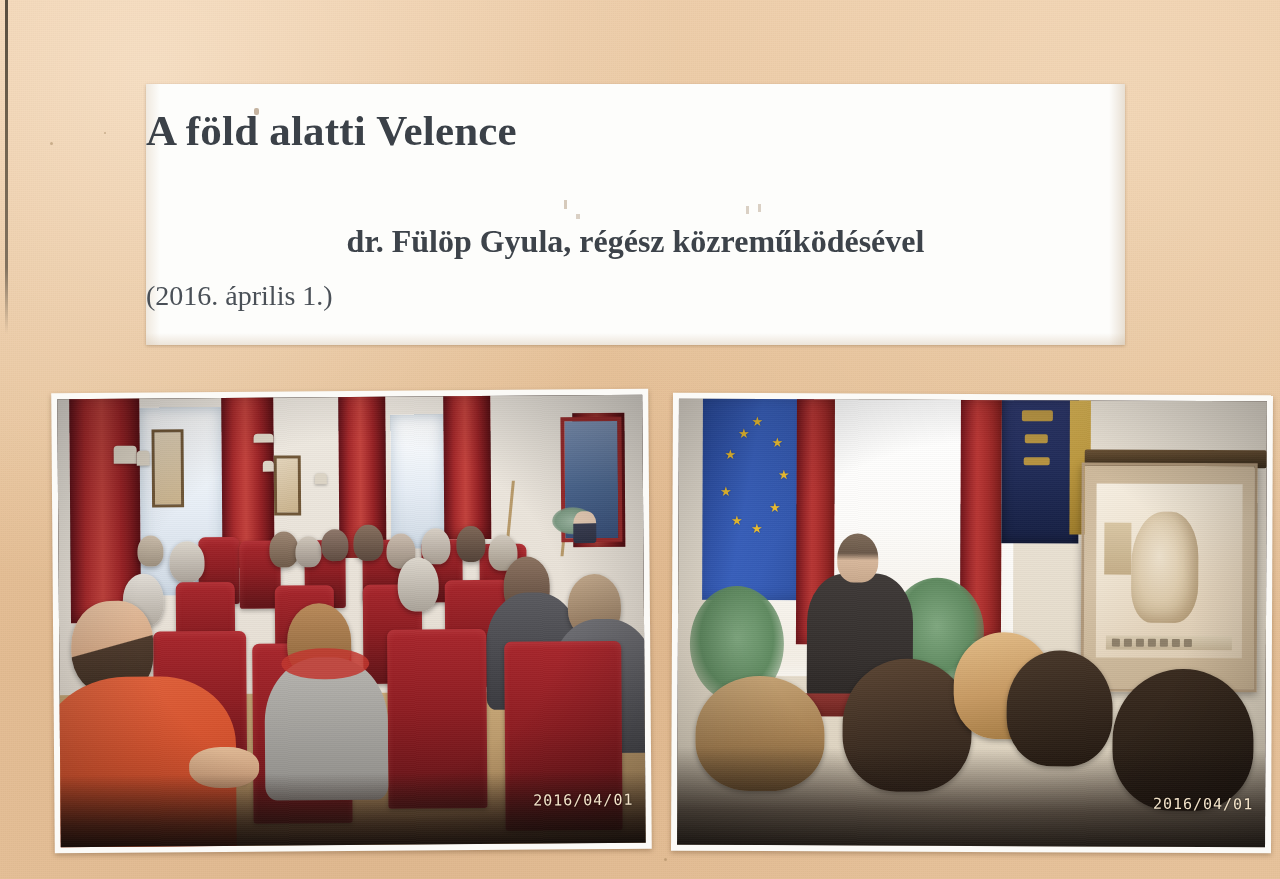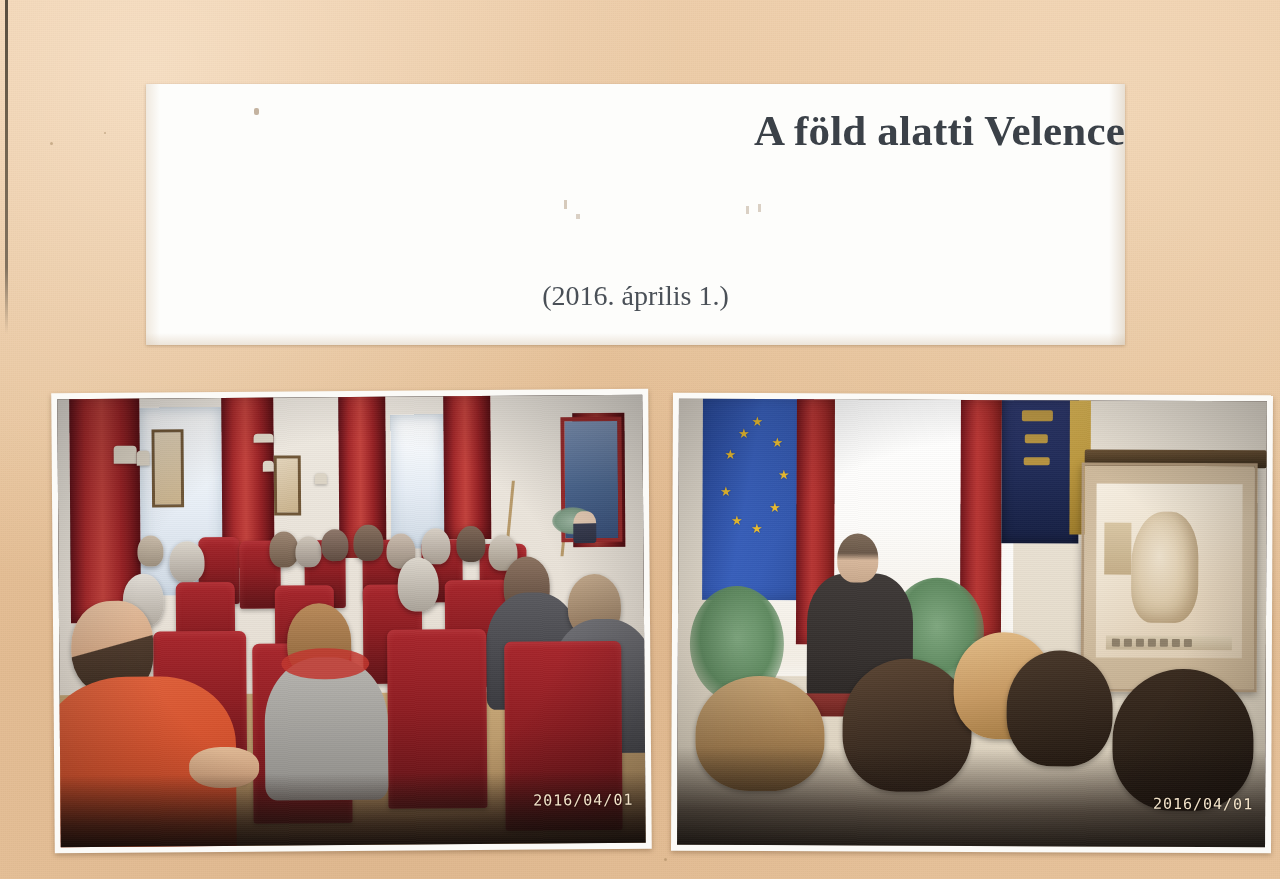--- a/index.html
+++ b/index.html
@@ -57,21 +57,21 @@
   .title-card .edge-shade {
     position:absolute; inset:0;
     background:
       linear-gradient(90deg, rgba(215,195,170,.35) 0px, rgba(255,255,255,0) 14px),
       linear-gradient(270deg, rgba(200,178,150,.40) 0px, rgba(255,255,255,0) 16px),
       linear-gradient(0deg, rgba(205,182,155,.35) 0px, rgba(255,255,255,0) 12px);
     pointer-events:none;
   }
   .title-line-1 {
     position: absolute; left: 0; right: 0; top: 22px;
-    text-align: right;
+    text-align: left;
     font-size: 43px;
     font-weight: bold;
     color: #3b4148;
     letter-spacing: .2px;
   }
   .title-line-2 {
     position: absolute; left: 0; right: 0; top: 86px;
     text-align: center;
     font-size: 32px;
     font-weight: bold;
@@ -79,21 +79,20 @@
   }
   .title-line-3 {
     position: absolute; left: 0; right: 0; top: 139px;
     text-align: center;
     font-size: 32px;
     font-weight: bold;
     color: #3d434a;
   }
   .title-line-4 {
     position: absolute; left: 0; right: 0; top: 196px;
-    text-align: center;
     font-size: 28px;
     font-weight: normal;
     color: #4a5057;
   }
   .ink-fleck { position:absolute; background:#8b6a45; opacity:.5; }
 
   
   .photo-frame {
     position: absolute;
     background: #fbfaf7;
@@ -301,20 +300,21 @@
   <div class="title-card">
     <div class="edge-shade"></div>
 
     <div class="ink-fleck" style="left:108px; top:24px; width:5px; height:7px; border-radius:2px;"></div>
     <div class="ink-fleck" style="left:418px; top:116px; width:3px; height:9px; opacity:.35;"></div>
     <div class="ink-fleck" style="left:430px; top:130px; width:4px; height:5px; opacity:.3;"></div>
     <div class="ink-fleck" style="left:600px; top:122px; width:3px; height:8px; opacity:.30;"></div>
     <div class="ink-fleck" style="left:612px; top:120px; width:3px; height:8px; opacity:.30;"></div>
 
     <div class="title-line-1">A föld alatti Velence</div>
+    <div class="title-line-3">dr. Fülöp Gyula, régész közreműködésével</div>
     <div class="title-line-4">(2016. április 1.)</div>
   </div>
 
   <div class="photo-frame" id="photo-left">
     <div class="photo-inner">
 
       <div class="layer L-wall"></div>
       <div class="layer L-floor"></div>
 
       <div class="layer L-window w1"></div>

